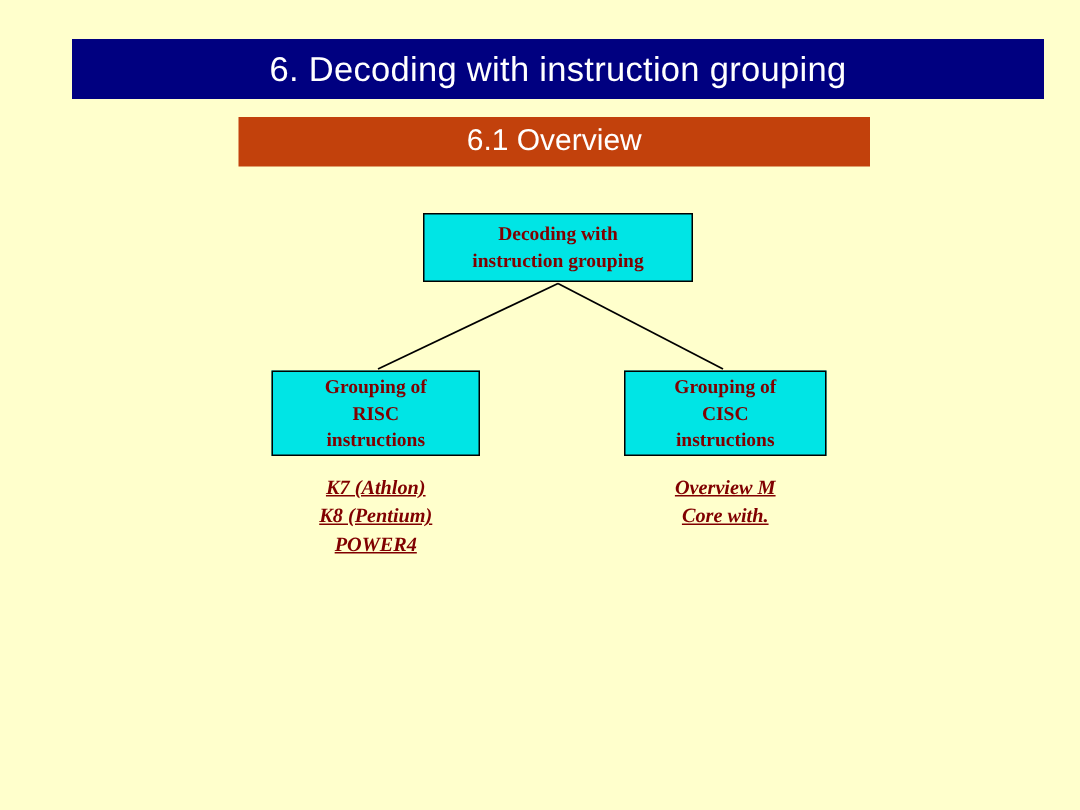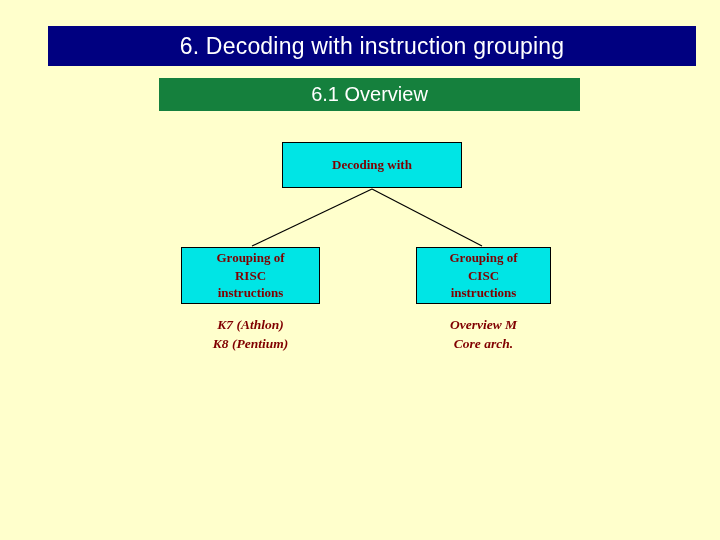--- a/index.html
+++ b/index.html
@@ -39,21 +39,21 @@
     letter-spacing: 0.2px;
     white-space: nowrap;
   }
   
   .section-bar {
     position: absolute;
     left: 147px;
     top: 78px;
     width: 421px;
     height: 33px;
-    background: #15803d;
+    background: #c2410c;
     display: flex;
     align-items: center;
     justify-content: center;
   }
   .section-bar .section-text {
     color: #ffffff;
     font-size: 20px;
     font-family: "Liberation Sans", sans-serif;
     white-space: nowrap;
   }
@@ -96,20 +96,21 @@
   
   .leaf-list {
     position: absolute;
     text-align: center;
     color: #800000;
     font-family: "Liberation Serif", serif;
     font-style: italic;
     font-weight: bold;
     font-size: 13.5px;
     line-height: 1.42;
+    text-decoration: underline;
   }
   #leaf-risc {
     left: 169px;
     top: 315px;
     width: 139px;
   }
   #leaf-cisc {
     left: 404px;
     top: 315px;
     width: 135px;
@@ -137,37 +138,39 @@
     <span class="section-text">6.1 Overview</span>
   </div>
 
   <svg class="connectors" viewBox="0 0 720 540">
     <line x1="360" y1="189" x2="240" y2="246" stroke="#000000" stroke-width="1.2"></line>
     <line x1="360" y1="189" x2="470" y2="246" stroke="#000000" stroke-width="1.2"></line>
   </svg>
 
   <div class="node" id="node-root">
     <span class="line">Decoding with</span>
+    <span class="line">instruction grouping</span>
   </div>
 
   <div class="node" id="node-risc">
     <span class="line">Grouping of</span>
     <span class="line">RISC</span>
     <span class="line">instructions</span>
   </div>
 
   <div class="node" id="node-cisc">
     <span class="line">Grouping of</span>
     <span class="line">CISC</span>
     <span class="line">instructions</span>
   </div>
 
   <div class="leaf-list" id="leaf-risc">
     <div>K7 (Athlon)</div>
     <div>K8 (Pentium)</div>
+    <div>POWER4</div>
   </div>
 
   <div class="leaf-list" id="leaf-cisc">
     <div>Overview M</div>
-    <div>Core arch.</div>
+    <div>Core with.</div>
   </div>
 
 </div>
 
 </body></html>

